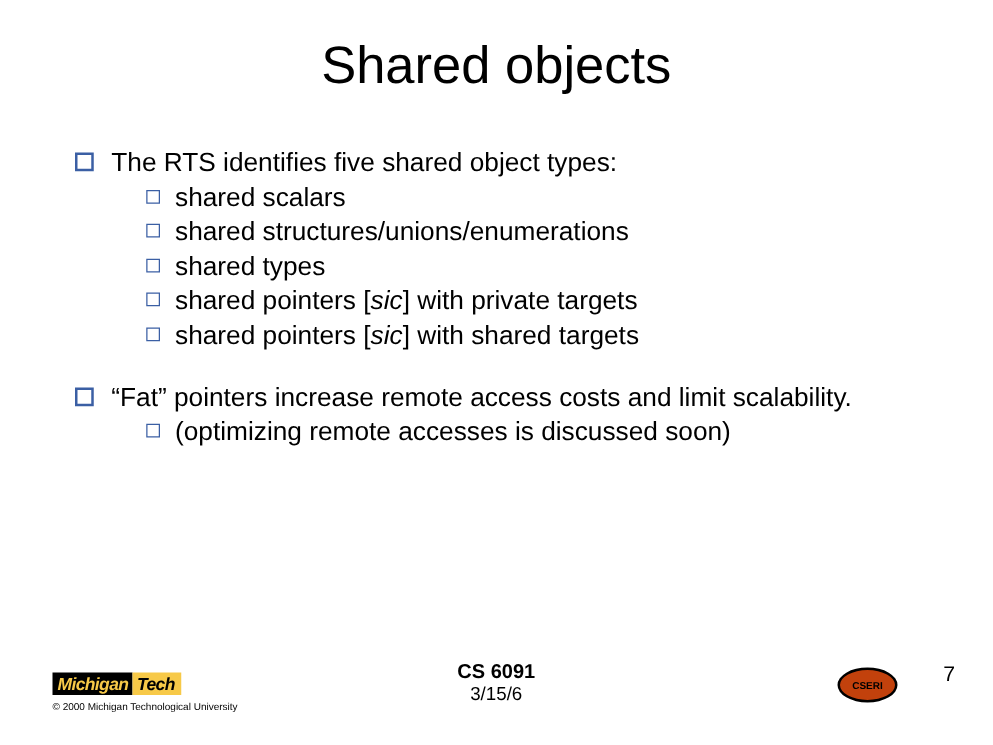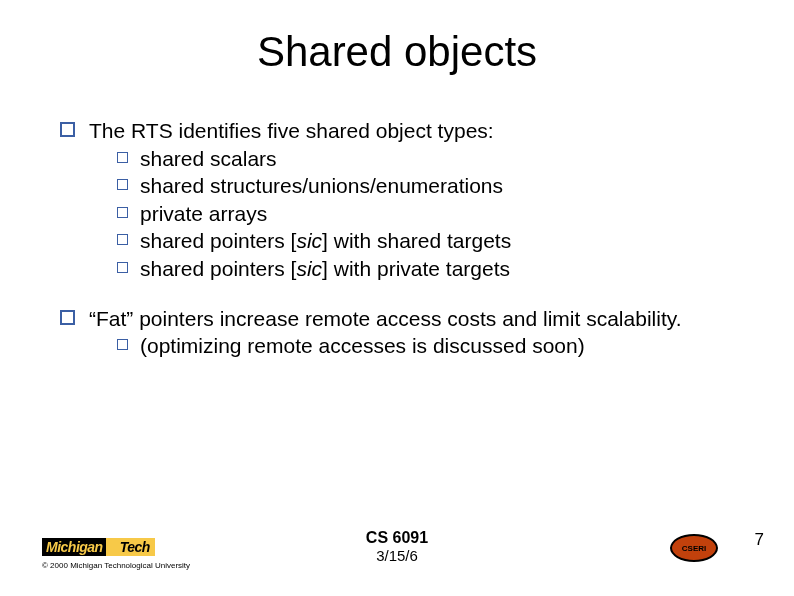--- a/index.html
+++ b/index.html
@@ -10,21 +10,21 @@
   .l1 { display: flex; margin-bottom: 24px; }
   .l1-bullet { width: 15px; height: 15px; border: 2px solid #3b5fa4; margin-right: 14px; margin-top: 4px; flex-shrink: 0; }
   .l1-content { flex: 1; }
   .l2 { display: flex; padding-left: 28px; margin-top: 2px; }
   .l2-bullet { width: 11px; height: 11px; border: 1.5px solid #3b5fa4; margin-right: 12px; margin-top: 6px; flex-shrink: 0; }
   .sic { font-style: italic; }
   .footer { position: absolute; bottom: 14px; left: 0; width: 794px; height: 60px; }
   .logo-left { position: absolute; left: 42px; bottom: 26px; }
   .mt-logo { display: flex; align-items: center; }
   .mt-black { background: #000; color: #f7c948; font-weight: bold; font-style: italic; font-size: 14px; padding: 1px 3px 1px 4px; letter-spacing: -0.5px; }
-  .mt-gold { background: #f7c948; color: #000; font-weight: bold; font-style: italic; font-size: 14px; padding: 1px 5px 1px 14px; letter-spacing: -0.5px; }
+  .mt-gold { background: #f7c948; color: #000; font-weight: bold; font-style: italic; font-size: 14px; padding: 1px 5px 1px 4px; letter-spacing: -0.5px; }
   .copyright { position: absolute; left: 42px; bottom: 12px; font-size: 8px; color: #000; }
   .center-footer { position: absolute; left: 50%; transform: translateX(-50%); bottom: 18px; text-align: center; }
   .course { font-weight: bold; font-size: 16px; font-family: "Comic Sans MS", cursive, sans-serif; }
   .date { font-size: 15px; }
   .logo-right { position: absolute; right: 76px; bottom: 20px; }
   .page-num { position: absolute; right: 30px; bottom: 32px; font-size: 17px; }
   .cseri-oval { width: 48px; height: 28px; border: 2px solid #000; border-radius: 50%; display: flex; align-items: center; justify-content: center; font-size: 8px; font-weight: bold; background: #c2410c; }
 </style>
 </head>
 <body>
@@ -42,29 +42,29 @@
         <div class="l2">
           <div class="l2-bullet"></div>
           <div>shared scalars</div>
         </div>
         <div class="l2">
           <div class="l2-bullet"></div>
           <div>shared structures/unions/enumerations</div>
         </div>
         <div class="l2">
           <div class="l2-bullet"></div>
-          <div>private arrays</div>
+          <div>shared types</div>
+        </div>
+        <div class="l2">
+          <div class="l2-bullet"></div>
+          <div>shared pointers [<span class="sic">sic</span>] with private targets</div>
         </div>
         <div class="l2">
           <div class="l2-bullet"></div>
           <div>shared pointers [<span class="sic">sic</span>] with shared targets</div>
-        </div>
-        <div class="l2">
-          <div class="l2-bullet"></div>
-          <div>shared pointers [<span class="sic">sic</span>] with private targets</div>
         </div>
       </div>
     </div>
 
     <div class="l1">
       <div class="l1-bullet"></div>
       <div class="l1-content">
         <div>“Fat” pointers increase remote access costs and limit scalability.</div>
         <div class="l2">
           <div class="l2-bullet"></div>

